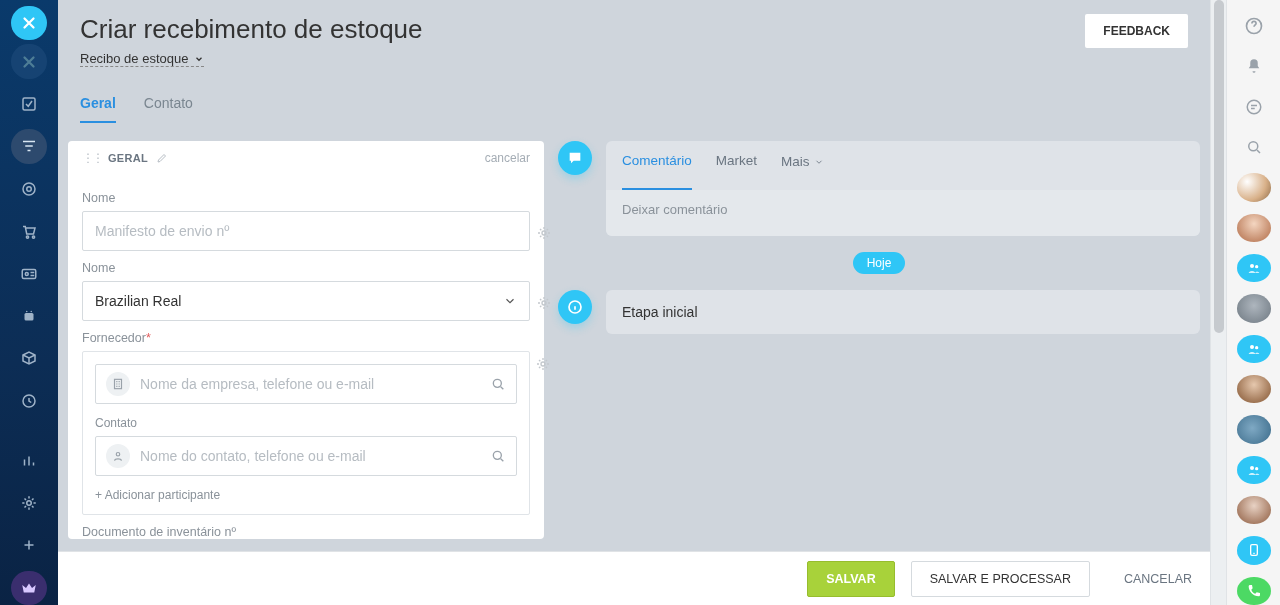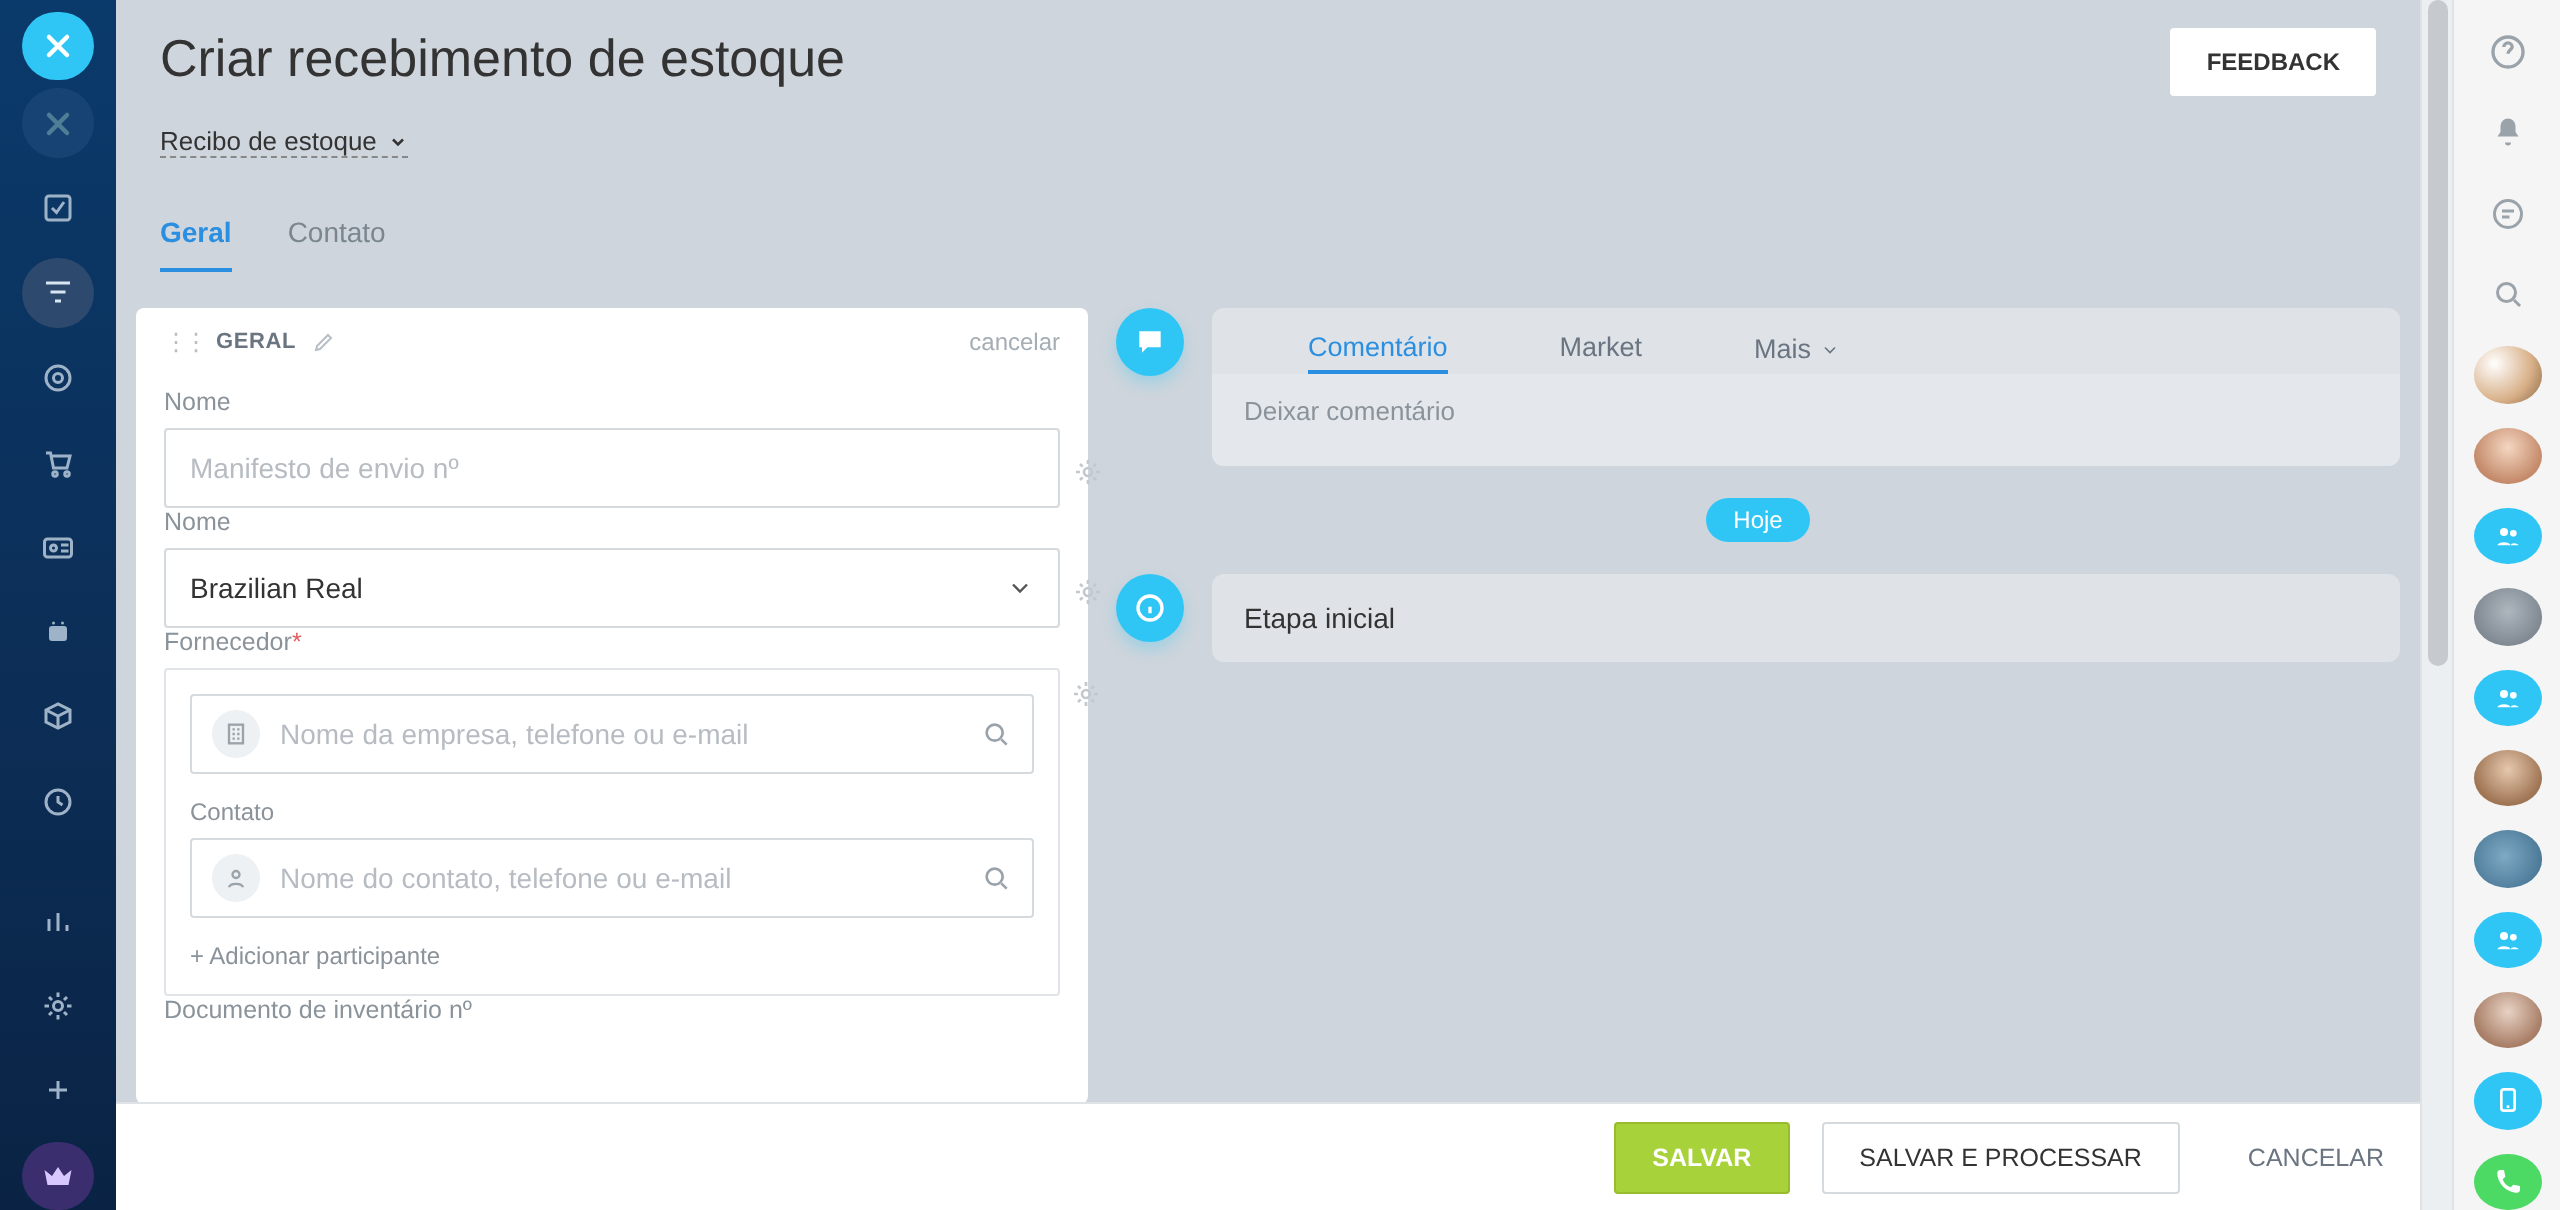--- a/index.html
+++ b/index.html
@@ -61,21 +61,21 @@
   flex:1; height:100%; display:flex; flex-direction:column; background:#eab308; position:relative;
 }
 .page-bg {
   flex:1; background:#cfd5dc; overflow:hidden; position:relative;
 }
 .header {
   padding: 14px 22px 0 22px; display:flex; justify-content:space-between; align-items:flex-start;
 }
 .header h1 { font-size:26px; font-weight:300; color:#333; }
 .header .subtitle {
-  display:inline-flex; align-items:center; gap:6px; font-size:13px; color:#333; margin-top:18px;
+  display:inline-flex; align-items:center; gap:6px; font-size:13px; color:#333; margin-top:6px;
   border-bottom:1px dashed #888; cursor:pointer;
 }
 .feedback-btn {
   background:#fff; border:none; padding:10px 18px; font-size:12px; font-weight:700; color:#333;
   border-radius:2px; cursor:pointer;
 }
 
 .tabs {
   display:flex; gap:28px; padding: 28px 22px 0 22px; border-bottom: none;
 }
@@ -96,21 +96,21 @@
 .card-header {
   display:flex; align-items:center; padding:10px 14px; border-bottom: none;
 }
 .card-header .drag { color:#b7bec5; font-size:12px; margin-right:6px; letter-spacing:-2px; }
 .card-header .title { font-size:11px; font-weight:700; color:#6a7581; letter-spacing:.3px; }
 .card-header .edit { margin-left:8px; color:#b7bec5; cursor:pointer; }
 .card-header .spacer { flex:1; }
 .card-header .cancel { color:#a5adb5; font-size:12px; cursor:pointer; }
 
 .card-body { padding: 6px 14px 14px 14px; }
-.field-group { position:relative; }
+.field-group { margin-top: 10px; position:relative; }
 .field-label { font-size:12.5px; color:#8a929a; margin-bottom:6px; display:block; }
 .field-label .req { color:#e05a5a; }
 .text-input, .select-input, .search-input {
   width: 100%; height:40px; border:1px solid #d5dade; border-radius:2px; padding: 0 12px;
   font-size:14px; color:#333; background:#fff;
 }
 .text-input::placeholder, .search-input input::placeholder { color:#b6bcc2; }
 .select-input { display:flex; align-items:center; justify-content:space-between; cursor:pointer; }
 .select-input .val { color:#333; font-size:14px; }
 .gear {
@@ -145,21 +145,21 @@
   width:34px; height:34px; border-radius:50%; background:#2fc6f6; color:#fff;
   display:flex; align-items:center; justify-content:center; flex-shrink:0;
   box-shadow: 0 4px 8px rgba(47,198,246,.3);
 }
 .timeline-card {
   flex:1; background:#dfe3e8; border-radius:6px; padding: 0;
 }
 .timeline-tabs {
   display:flex; gap:24px; padding: 12px 16px 0 16px;
 }
-.timeline-tabs .ttab { font-size:13.5px; color:#6a7581; padding-bottom:4px; cursor:pointer;margin-left:32px; }
+.timeline-tabs .ttab { font-size:13.5px; color:#6a7581; padding-bottom:20px; cursor:pointer; }
 .timeline-tabs .ttab.active { color:#2a8fe0; border-bottom:2px solid #2a8fe0; }
 .timeline-tabs .ttab.more { display:flex; align-items:center; gap:4px; }
 .comment-area {
   padding: 10px 16px 18px 16px; background:#e4e8ec; border-bottom-left-radius:6px; border-bottom-right-radius:6px;
   margin-top:0;
 }
 .comment-area .ph { font-size:13px; color:#8a929a; cursor:text; }
 .today-chip {
   align-self:center; background:#2fc6f6; color:#fff; font-size:12px; padding:4px 14px; border-radius:14px;
   margin: 4px 0;

